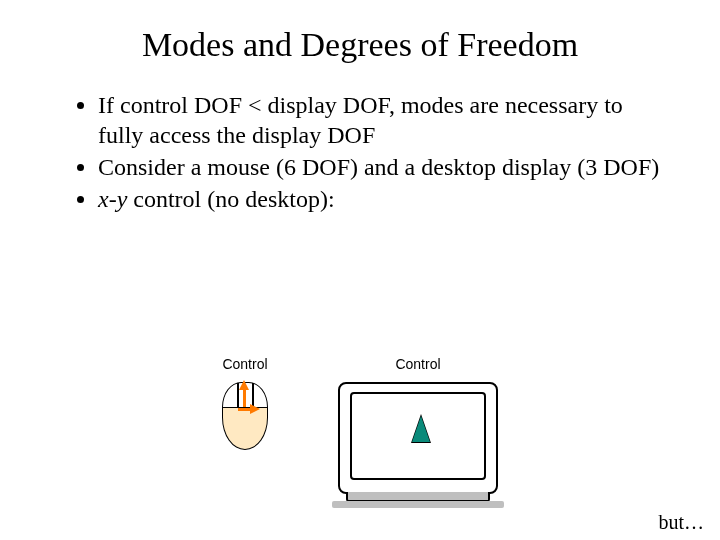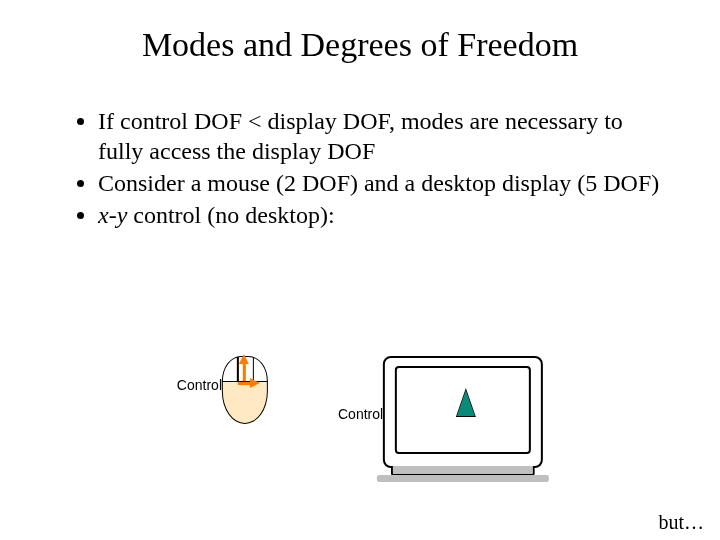--- a/index.html
+++ b/index.html
@@ -16,21 +16,21 @@
   .slide {
     width: 720px;
     height: 540px;
     position: relative;
     box-sizing: border-box;
   }
   .title {
     text-align: center;
     font-size: 34px;
     margin-top: 26px;
-    margin-bottom: 42px;
+    margin-bottom: 26px;
     font-weight: normal;
   }
   .bullets {
     margin: 0 40px 0 58px;
     font-size: 24px;
     line-height: 1.25;
   }
   .bullets ul {
     list-style: disc;
     padding-left: 24px;
@@ -46,21 +46,21 @@
     left: 50%;
     top: 330px;
     transform: translateX(-50%);
     display: flex;
     align-items: flex-start;
     gap: 70px;
     font-family: Arial, Helvetica, sans-serif;
   }
   .fig-col {
     display: flex;
-    flex-direction: row;
+    flex-direction: column;
     align-items: center;
   }
   .fig-label {
     font-size: 14px;
     margin-bottom: 10px;
   }
 
   
   .mouse {
     width: 46px;
@@ -207,21 +207,21 @@
 </head>
 <body>
 
 <div class="slide">
 
   <h1 class="title">Modes and Degrees of Freedom</h1>
 
   <div class="bullets">
     <ul>
       <li>If control DOF &lt; display DOF, modes are necessary to fully access the display DOF</li>
-      <li>Consider a mouse (2 DOF) and a desktop display (5 DOF)</li>
+      <li>Consider a mouse (6 DOF) and a desktop display (3 DOF)</li>
       <li>
         <span class="italic">x-y</span><span> control (no desktop):</span>
       </li>
     </ul>
   </div>
 
   <div class="figure">
     <div class="fig-col">
       <div class="fig-label">Control</div>
       <div class="mouse">

